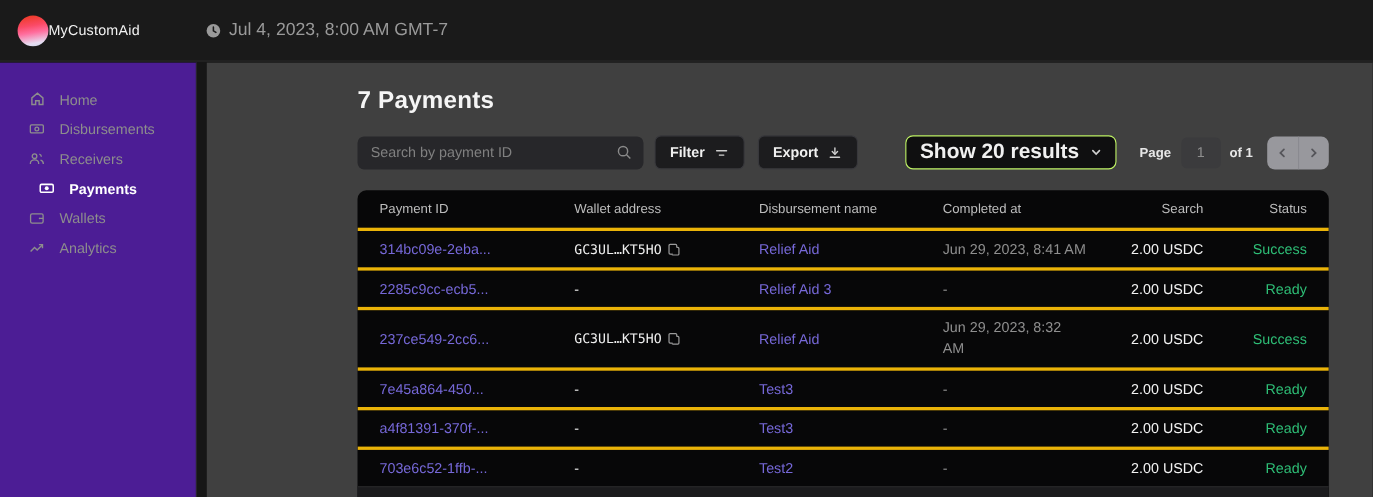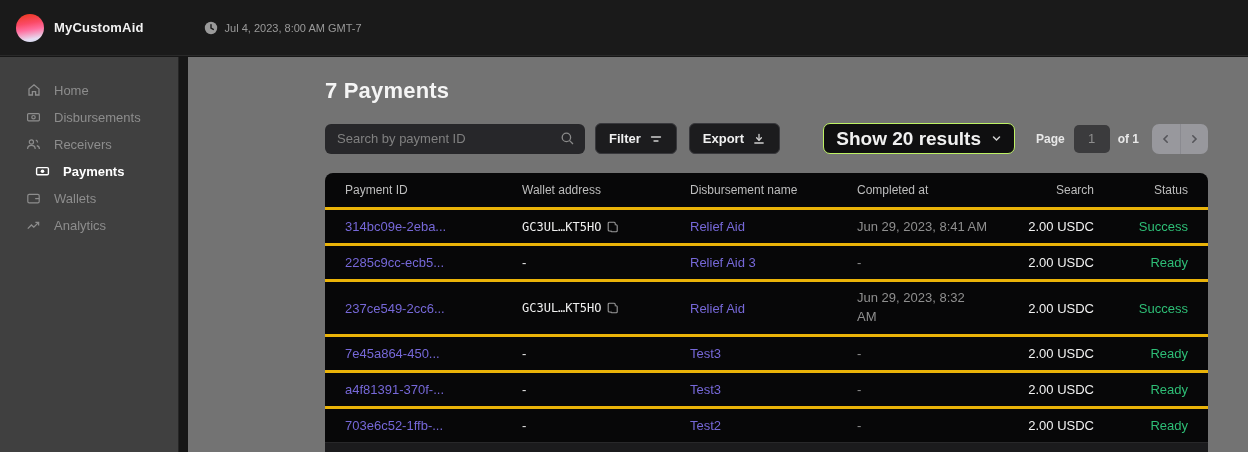--- a/index.html
+++ b/index.html
@@ -13,36 +13,36 @@
   
   .topbar {
     position:absolute; top:0; left:0; width:1248px; height:56px;
     background:#1a1a1a; border-bottom:1px solid #292929;
     display:flex; align-items:center;
   }
   .logo {
     width:28px; height:28px; border-radius:50%; margin-left:16px;
     background:linear-gradient(170deg,#ee3a24 5%,#fb4a66 35%,#ff6e9e 55%,#e6ddf2 85%,#ccd6ec 100%);
   }
-  .brand { font-size:13px; font-weight:bold; color:#f2f2f2; margin-left:10px; letter-spacing:.2px; }
-  .topbar-date { display:flex; align-items:center; gap:7px; margin-left:60px; color:#9a9a9a; font-size:11px; }
+  .brand { font-size:13px; font-weight:normal; color:#f2f2f2; letter-spacing:.2px; }
+  .topbar-date { display:flex; align-items:center; gap:7px; margin-left:60px; color:#9a9a9a; font-size:16px; }
   
   .sidebar {
     position:absolute; top:57px; left:0; bottom:0; width:179px;
-    background:#404040; border-right:1px solid #262626; padding-top:20px;
+    background:#4c1d95; border-right:1px solid #262626; padding-top:20px;
   }
   .nav-item {
     display:flex; align-items:center; gap:13px;
     height:26px; padding-left:26px; margin-bottom:1px;
     color:#8d8d8d; font-size:13px; cursor:pointer;
   }
   .nav-item.active { color:#ffffff; font-weight:bold;padding-left:35px; }
   .nav-item .nicon { width:15px; height:15px; display:flex; align-items:center; justify-content:center; }
   
-  .content { position:absolute; top:57px; left:188px; right:0; bottom:0; background:#737373; }
+  .content { position:absolute; top:57px; left:188px; right:0; bottom:0; background:#404040; }
   .inner { position:absolute; left:137px; top:0; width:883px; }
   .page-title { font-size:22px; font-weight:bold; color:#f5f5f5; margin-top:21px; letter-spacing:.2px; }
   
   .toolbar { display:flex; align-items:center; margin-top:19px; height:31px; }
   .search-box {
     position:relative; width:260px; height:30px; background:#27272a;
     border-radius:6px; display:flex; align-items:center;
   }
   .search-box input {
     width:100%; height:100%; background:transparent; border:none; outline:none;

